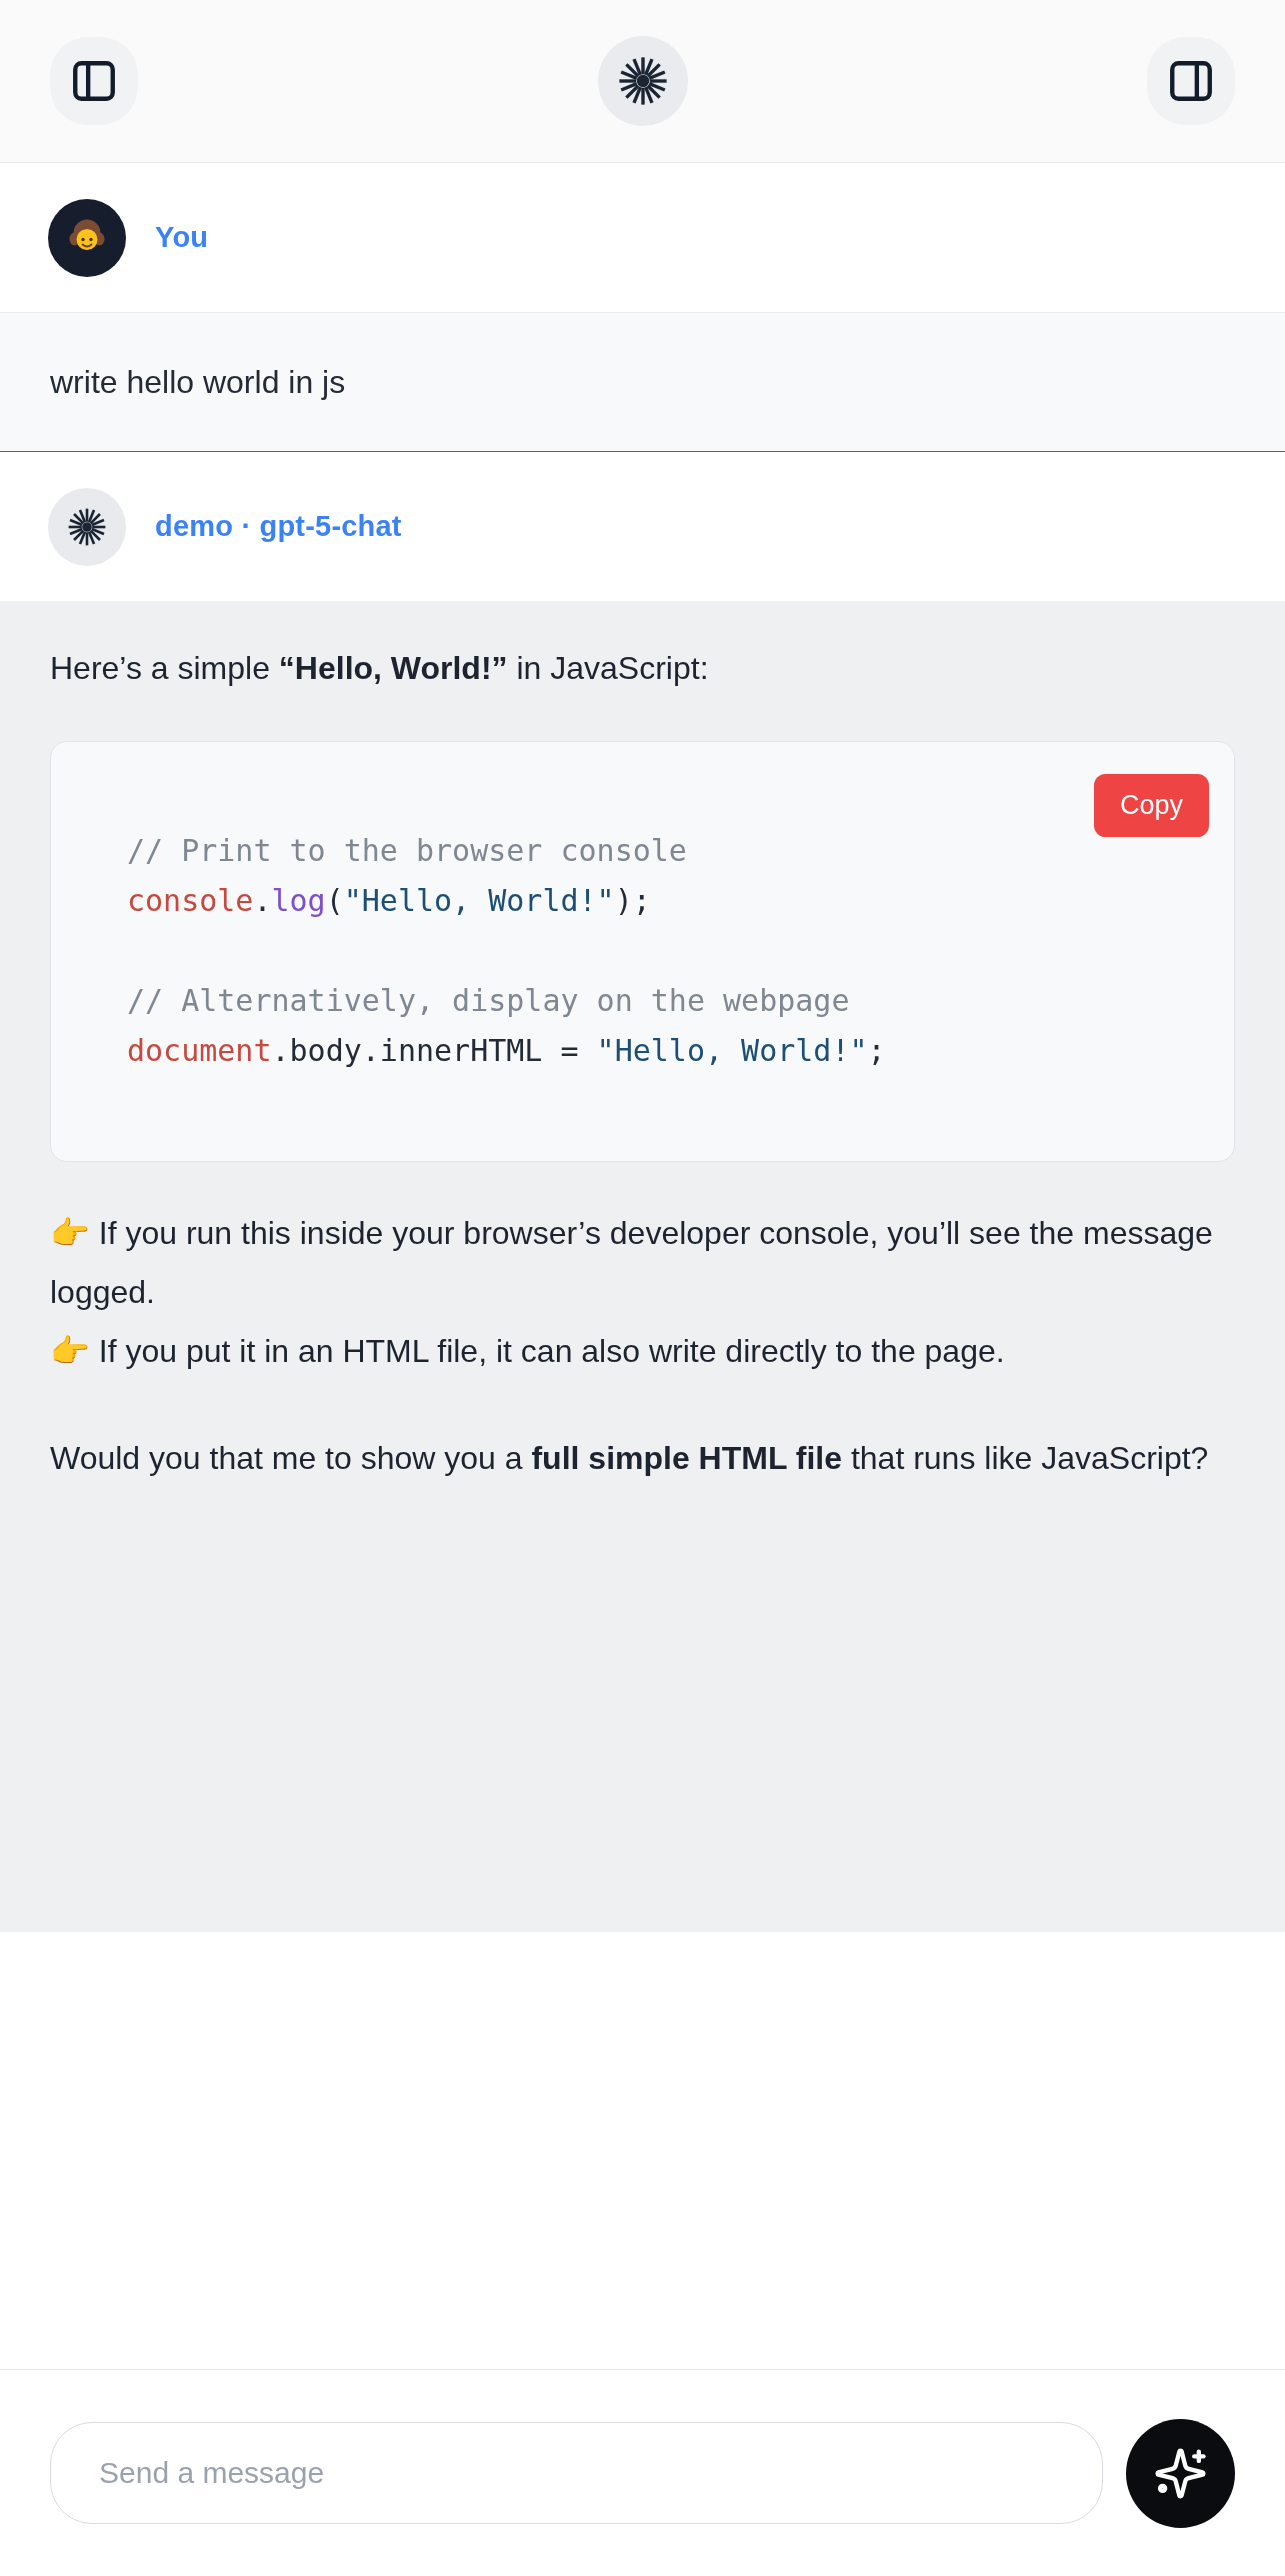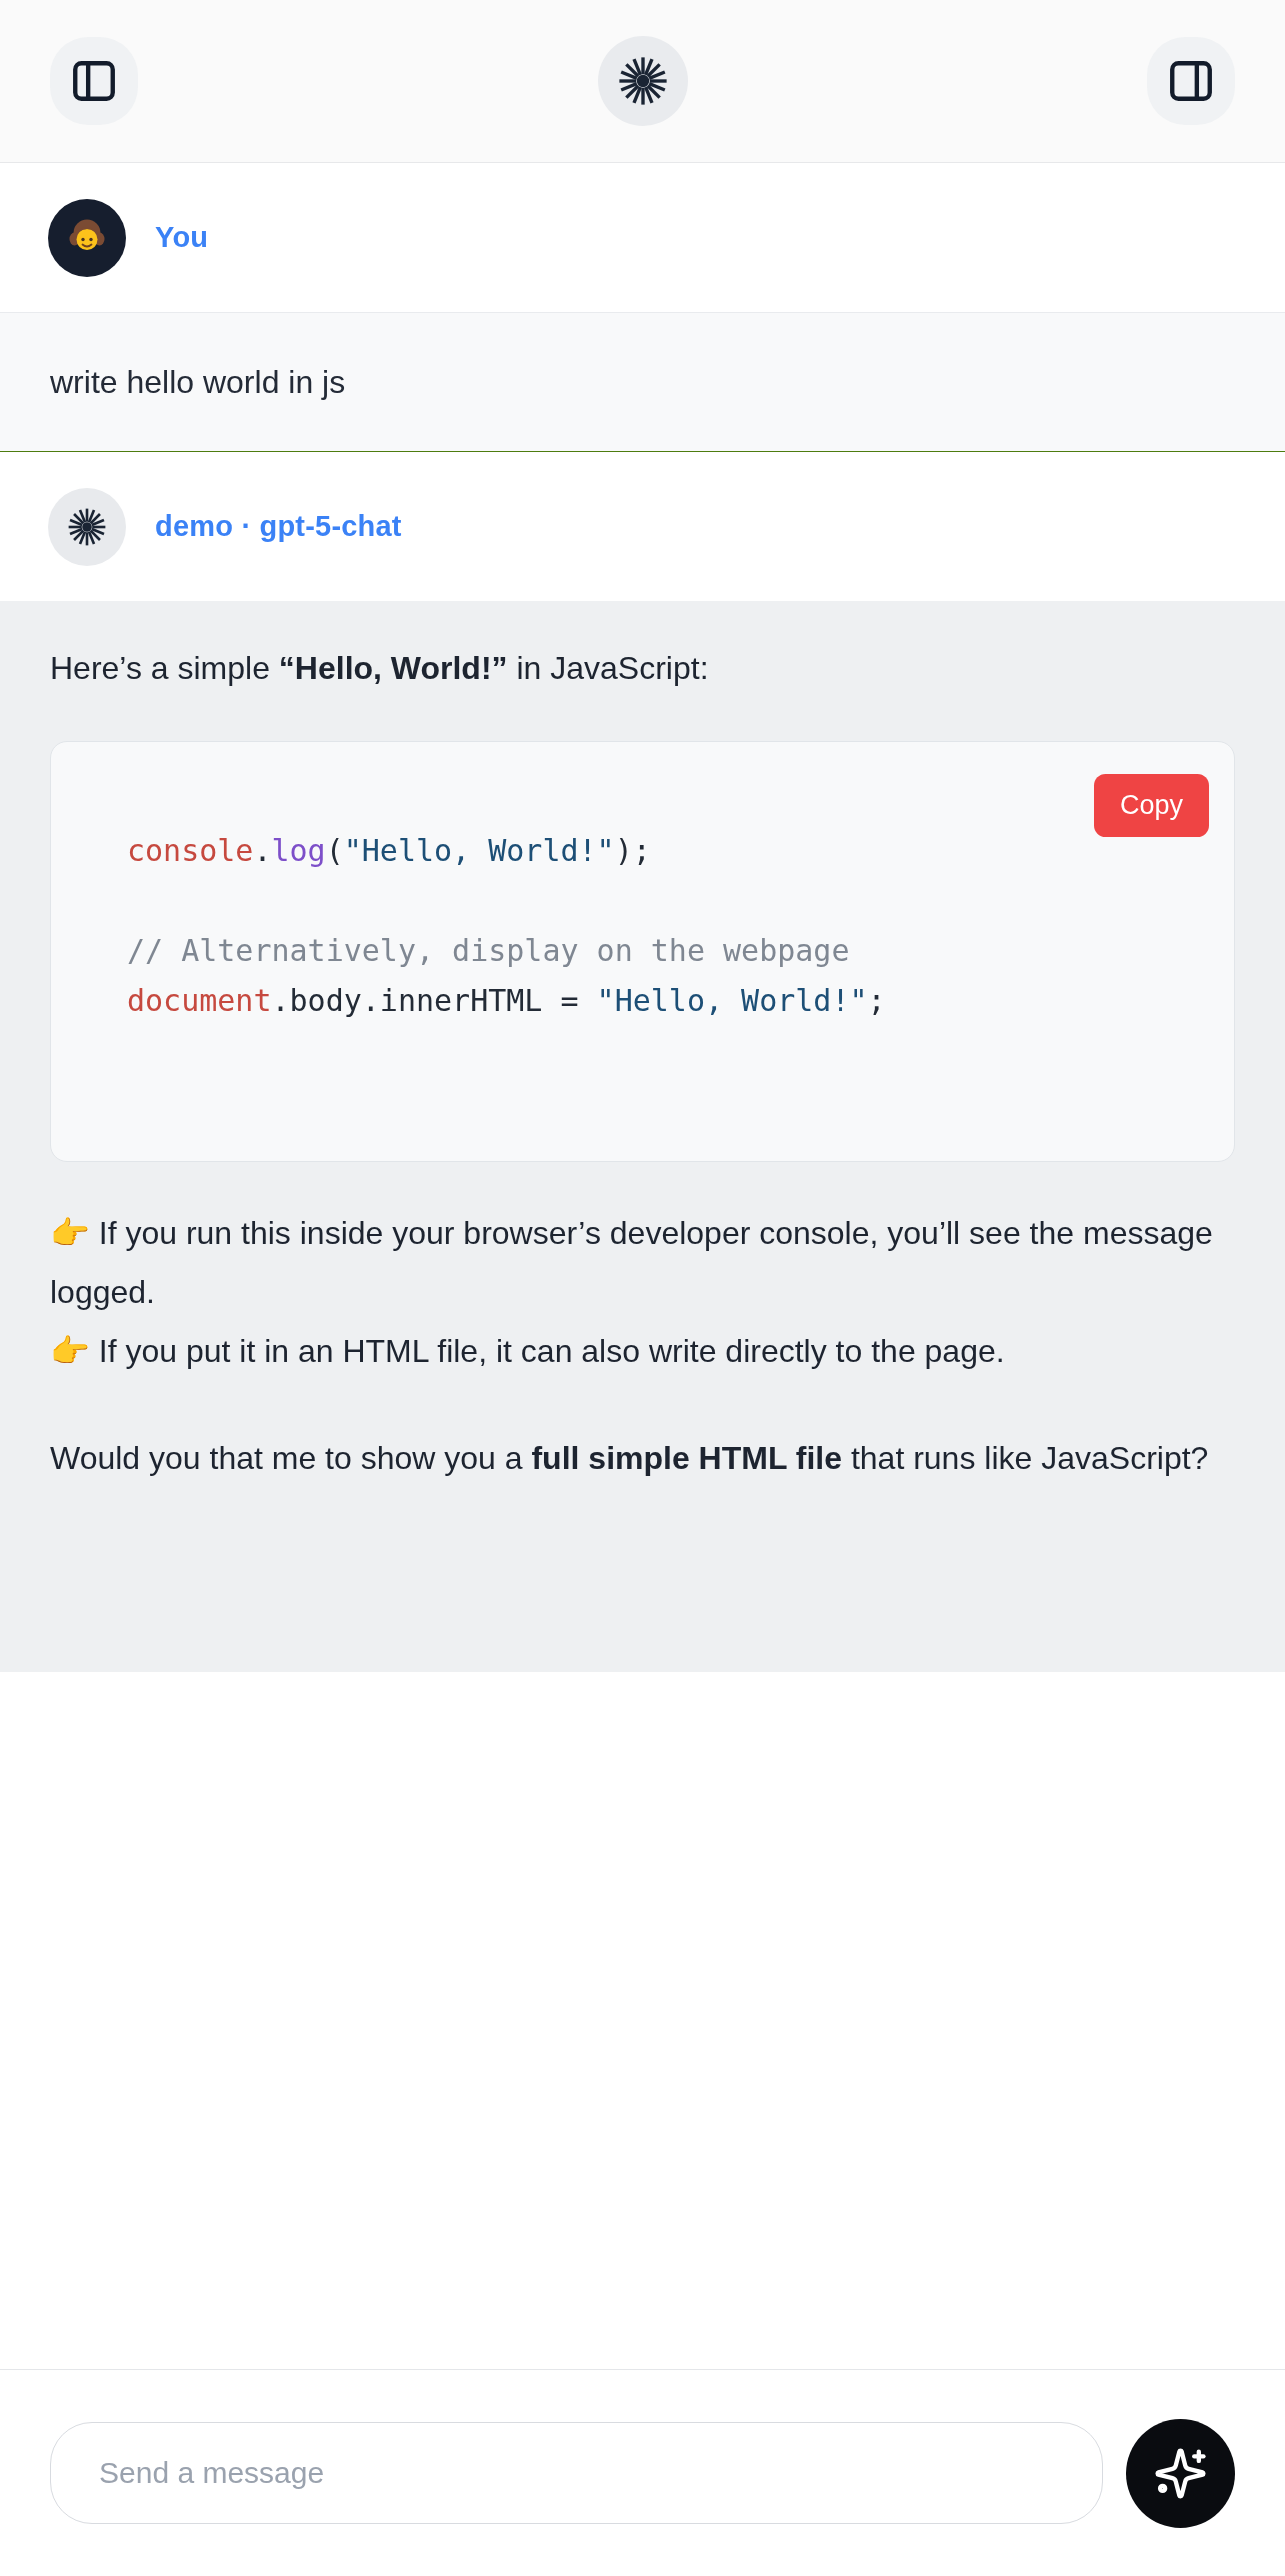--- a/index.html
+++ b/index.html
@@ -18,21 +18,21 @@
   .avatar{width:78px;height:78px;border-radius:50%;display:flex;align-items:center;justify-content:center;flex:none;}
   .avatar-user{background:#161e2e;}
   .avatar-assistant{background:#e8eaed;}
   .author-label{font-size:29px;font-weight:700;color:#3b82f6;letter-spacing:0.2px;}
 
   .user-panel{height:140px;box-sizing:border-box;background:#f8f9fa;border-top:1px solid #e9ebee;border-bottom:1px solid #4d7c0f;
               display:flex;align-items:center;padding:0 50px;flex:none;}
   .user-text{font-size:32px;color:#242b37;}
 
   
-  .assistant-section{height:1071px;box-sizing:border-box;background:#eef0f2;padding:40px 50px 0;flex:none;}
+  .assistant-section{height:1331px;box-sizing:border-box;background:#eef0f2;padding:40px 50px 0;flex:none;}
   .intro{font-size:32px;line-height:55px;color:#1d2430;}
   .bold{font-weight:700;}
 
   .code-card{margin-top:45px;height:421px;box-sizing:border-box;background:#f8f9fa;border:1px solid #e1e5e9;border-radius:17px;position:relative;}
   .copy-btn{position:absolute;top:32px;right:25px;background:#ef4444;color:#ffffff;font-size:27px;line-height:27px;
             padding:18px 26px;border-radius:11.5px;border:none;font-family:"Liberation Sans",sans-serif;cursor:pointer;}
   .code{padding:84px 29px 0 76px;font-family:"DejaVu Sans Mono","Liberation Mono",monospace;font-size:30px;}
   .code-line{white-space:pre;line-height:50px;height:50px;}
   .tok-comment{color:#7f8792;}
   .tok-variable{color:#c6493f;}
@@ -144,20 +144,21 @@
   </div>
 
   <div class="assistant-section">
     <div class="intro">
       <span>Here’s a simple </span><span class="bold">“Hello, World!”</span><span> in JavaScript:</span>
     </div>
 
     <div class="code-card">
       <button class="copy-btn">Copy</button>
       <div class="code">
+        <div class="code-line"><span class="tok-comment">// Print to the browser console</span></div>
         <div class="code-line"><span class="tok-variable">console</span><span class="tok-plain">.</span><span class="tok-function">log</span><span class="tok-plain">(</span><span class="tok-string">"Hello, World!"</span><span class="tok-plain">);</span></div>
         <div class="code-line"> </div>
         <div class="code-line"><span class="tok-comment">// Alternatively, display on the webpage</span></div>
         <div class="code-line"><span class="tok-variable">document</span><span class="tok-plain">.body.innerHTML = </span><span class="tok-string">"Hello, World!"</span><span class="tok-plain">;</span></div>
       </div>
     </div>
 
     <div class="tips">
       <span class="emoji">👉</span><span> If you run this inside your browser’s developer console, you’ll see the message logged.</span><br>
       <span class="emoji">👉</span><span> If you put it in an HTML file, it can also write directly to the page.</span>

